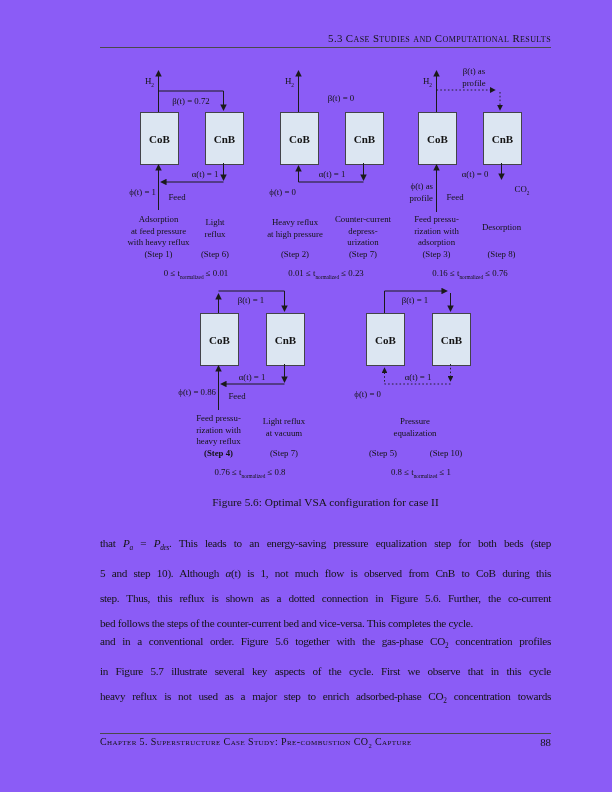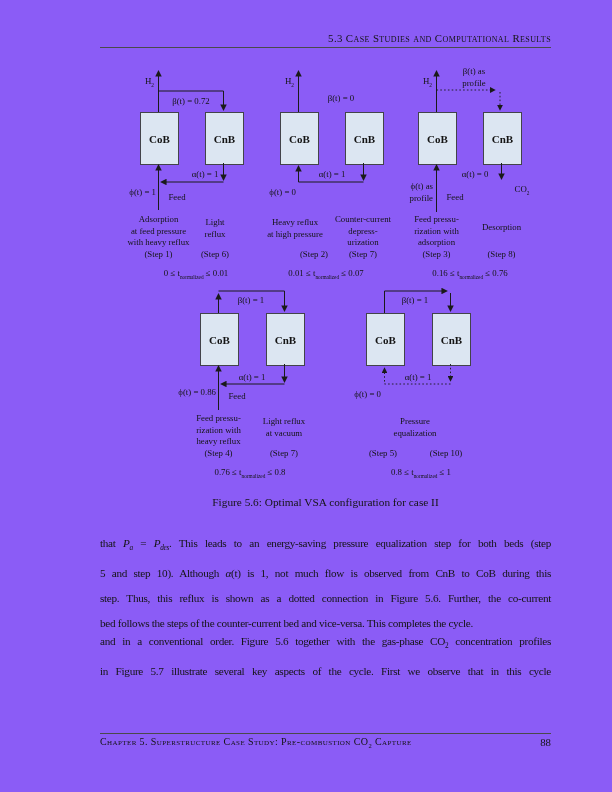--- a/index.html
+++ b/index.html
@@ -129,45 +129,45 @@
   <div class="fl" style="left:112px;top:249px;width:93px;">(Step 1)</div>
   <div class="fl" style="left:188px;top:217px;width:54px;">
     <div>Light</div>
     <div>reflux</div>
   </div>
   <div class="fl" style="left:188px;top:249px;width:54px;">(Step 6)</div>
   <div class="fl" style="left:262px;top:217px;width:66px;">
     <div>Heavy reflux</div>
     <div>at high pressure</div>
   </div>
-  <div class="fl" style="left:262px;top:249px;width:66px;text-align:right;">(Step 2)</div>
+  <div class="fl" style="left:262px;top:249px;width:66px;">(Step 2)</div>
   <div class="fl" style="left:330px;top:214px;width:66px;">
     <div>Counter-current</div>
     <div>depress-</div>
     <div>urization</div>
   </div>
   <div class="fl" style="left:330px;top:249px;width:66px;">(Step 7)</div>
   <div class="fl" style="left:404px;top:214px;width:65px;">
     <div>Feed pressu-</div>
     <div>rization with</div>
     <div>adsorption</div>
   </div>
   <div class="fl" style="left:404px;top:249px;width:65px;">(Step 3)</div>
   <div class="fl" style="left:469px;top:222px;width:65px;">Desorption</div>
   <div class="fl" style="left:469px;top:249px;width:65px;">(Step 8)</div>
   <div class="fl" style="left:150px;top:268px;width:92px;"><span>0 ≤ t</span><sub>normalized</sub><span> ≤ 0.01</span></div>
-  <div class="fl" style="left:280px;top:268px;width:92px;"><span>0.01 ≤ t</span><sub>normalized</sub><span> ≤ 0.07</span></div>
+  <div class="fl" style="left:280px;top:268px;width:92px;"><span>0.01 ≤ t</span><sub>normalized</sub><span> ≤ 0.23</span></div>
   <div class="fl" style="left:424px;top:268px;width:92px;"><span>0.16 ≤ t</span><sub>normalized</sub><span> ≤ 0.76</span></div>
 
   <div class="fl" style="left:172px;top:413px;width:93px;">
     <div>Feed pressu-</div>
     <div>rization with</div>
     <div>heavy reflux</div>
   </div>
-  <div class="fl" style="left:172px;top:448px;width:93px;">(Step 4)</div>
+  <div class="fl" style="left:172px;top:448px;width:93px;font-weight:bold;">(Step 4)</div>
   <div class="fl" style="left:251px;top:416px;width:66px;">
     <div>Light reflux</div>
     <div>at vacuum</div>
   </div>
   <div class="fl" style="left:251px;top:448px;width:66px;">(Step 7)</div>
   <div class="fl" style="left:360px;top:416px;width:110px;">
     <div>Pressure</div>
     <div>equalization</div>
   </div>
   <div class="fl" style="left:352px;top:448px;width:62px;">(Step 5)</div>
@@ -179,19 +179,20 @@
 
   <div class="para" style="top:531px;">
     <div class="jl"><span>that </span><span style="font-style: italic;">P</span><sub style="font-style: italic;">a</sub><span> = </span><span style="font-style: italic;">P</span><sub style="font-style: italic;">des</sub><span>. This leads to an energy-saving pressure equalization step for both beds (step</span></div>
     <div class="jl"><span>5 and step 10). Although </span><span style="font-style: italic;">α</span><span>(t) is 1, not much flow is observed from CnB to CoB during this</span></div>
     <div class="jl"><span>step. Thus, this reflux is shown as a dotted connection in Figure 5.6. Further, the co-current</span></div>
     <div class="nl"><span>bed follows the steps of the counter-current bed and vice-versa. This completes the cycle.</span></div>
   </div>
   <div class="para" style="top:629px;">
     <div class="jl"><span>and in a conventional order. Figure 5.6 together with the gas-phase CO</span><sub>2</sub><span> concentration profiles</span></div>
     <div class="jl"><span>in Figure 5.7 illustrate several key aspects of the cycle. First we observe that in this cycle</span></div>
+    <div class="jl"><span>heavy reflux is not used as a major step to enrich adsorbed-phase CO</span><sub>2</sub><span> concentration towards</span></div>
   </div>
 
   <div class="rule" style="left:100px;top:733px;width:451px;"></div>
   <div class="ftr-t"><span>Chapter 5. Superstructure Case Study: Pre-combustion CO</span><sub>2</sub><span> Capture</span></div>
   <div class="ftr-n">88</div>
 
 </div>
 
 </body></html>

